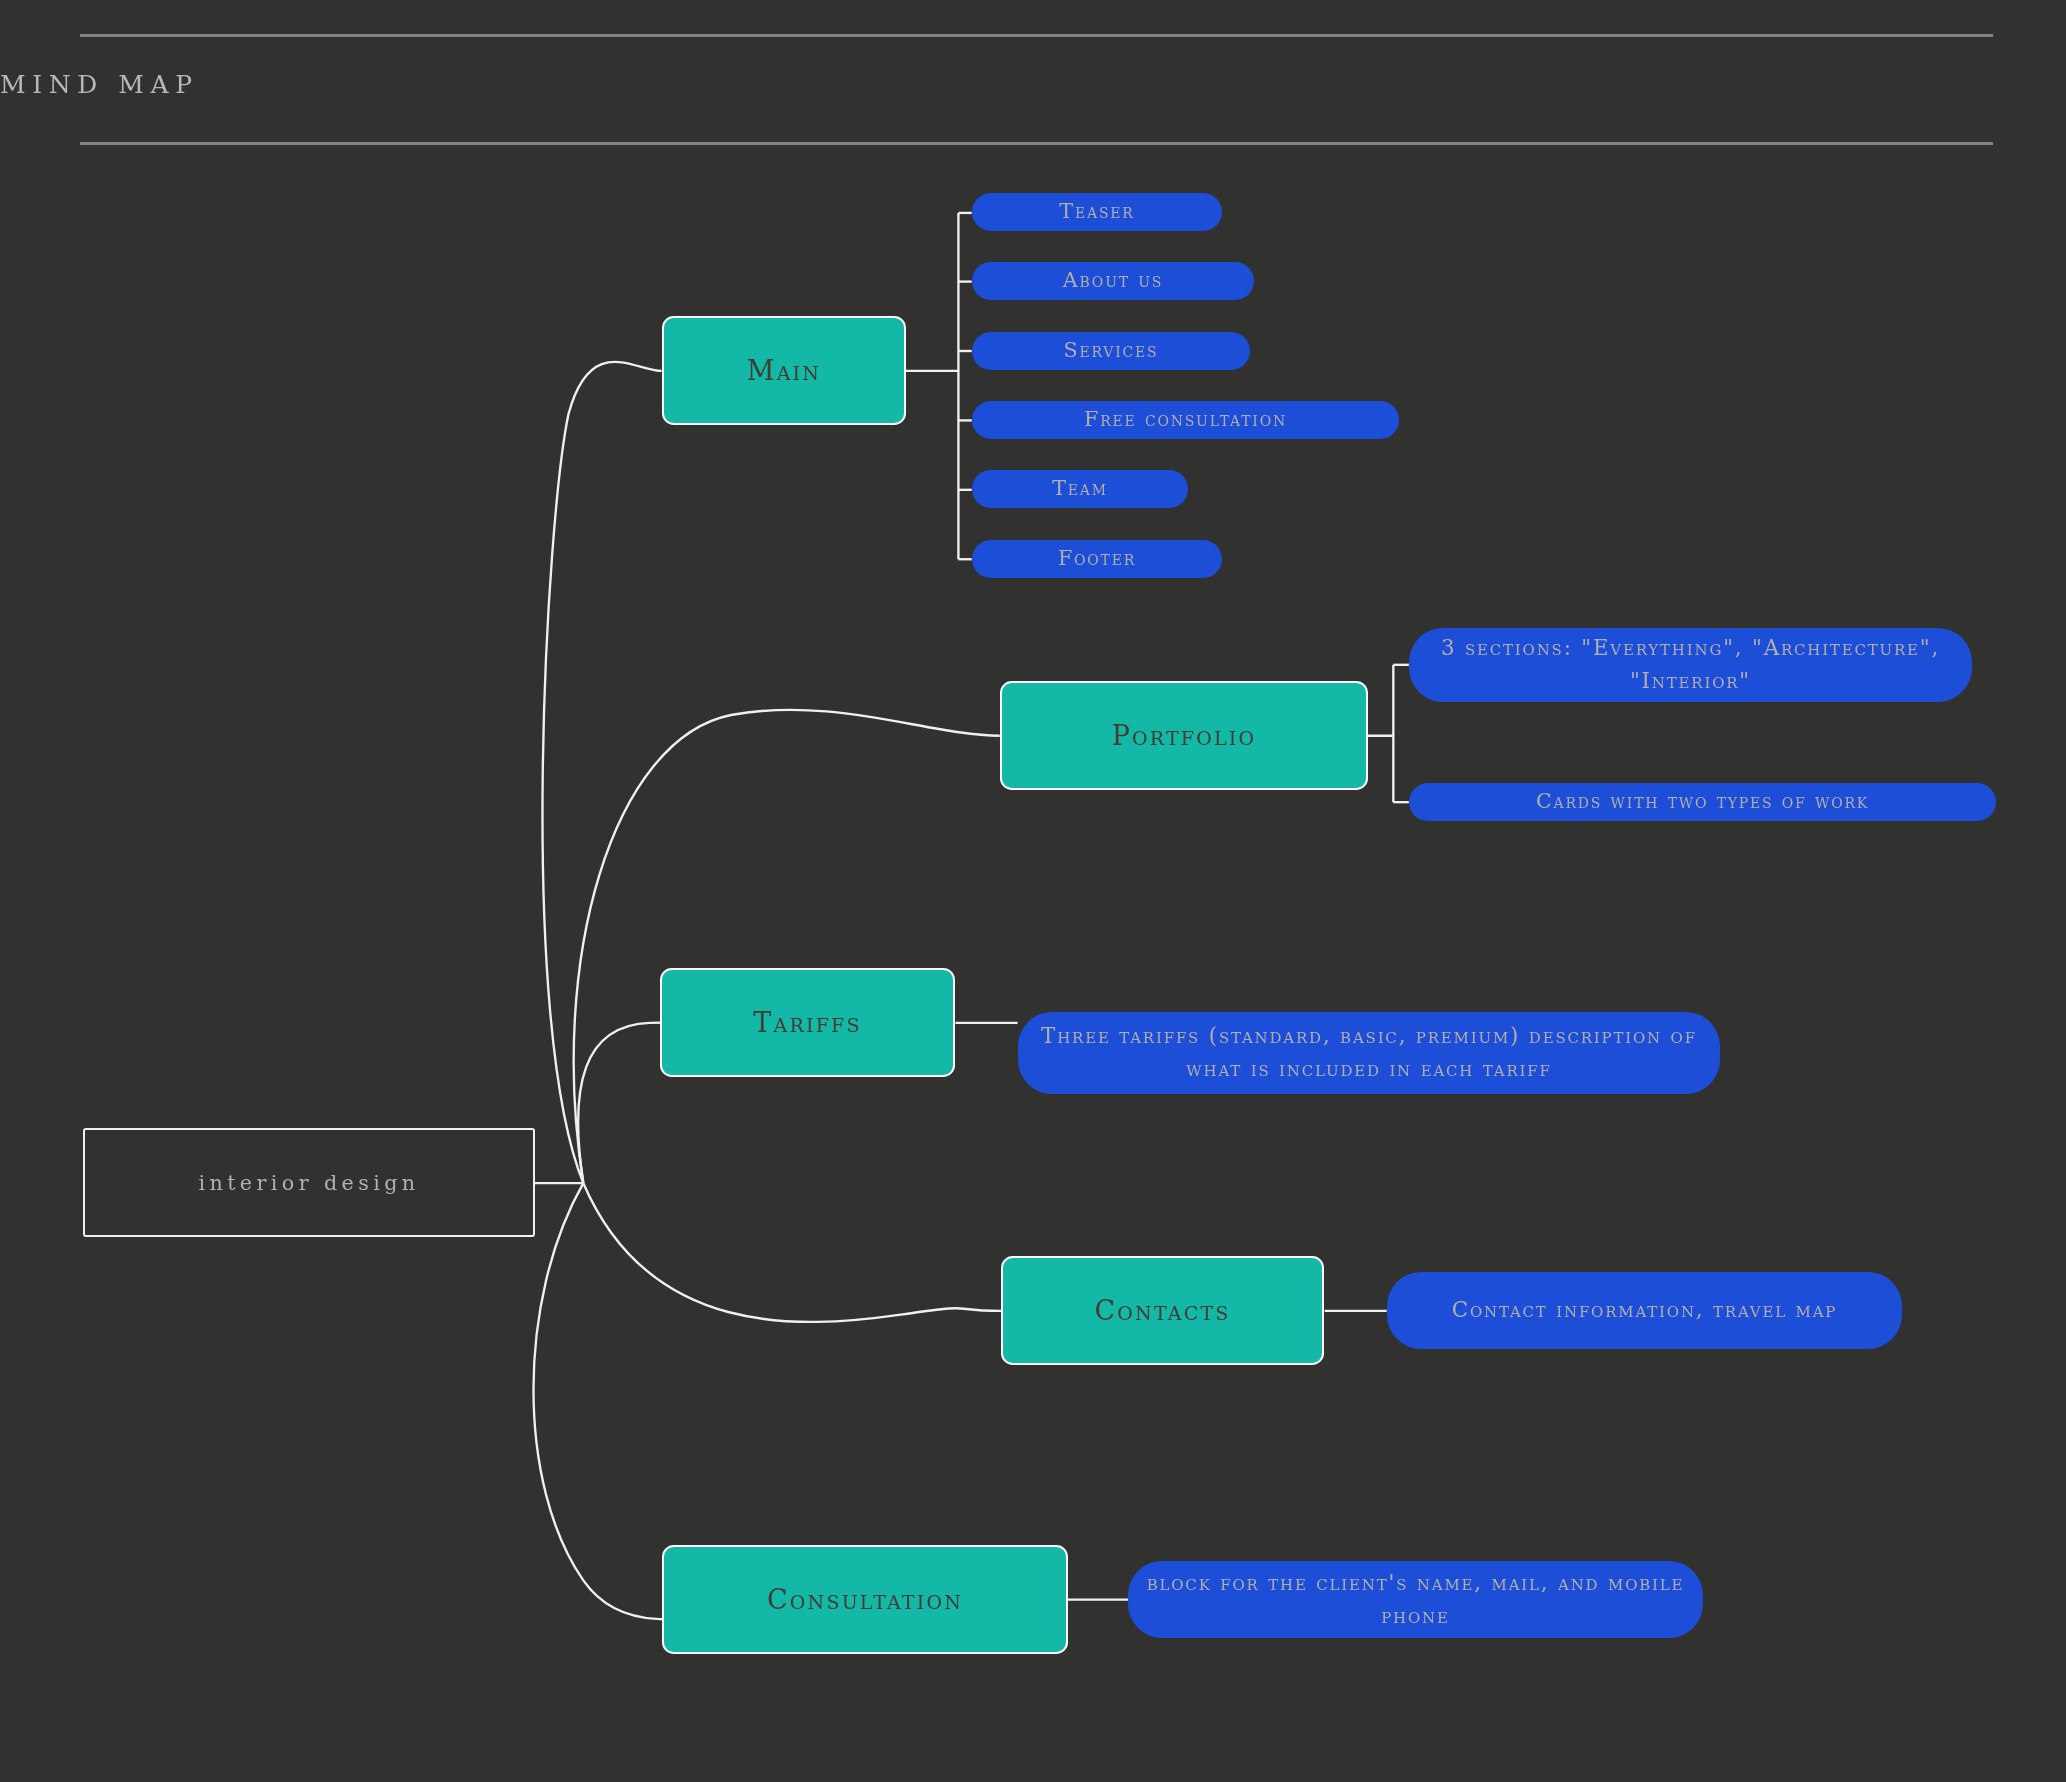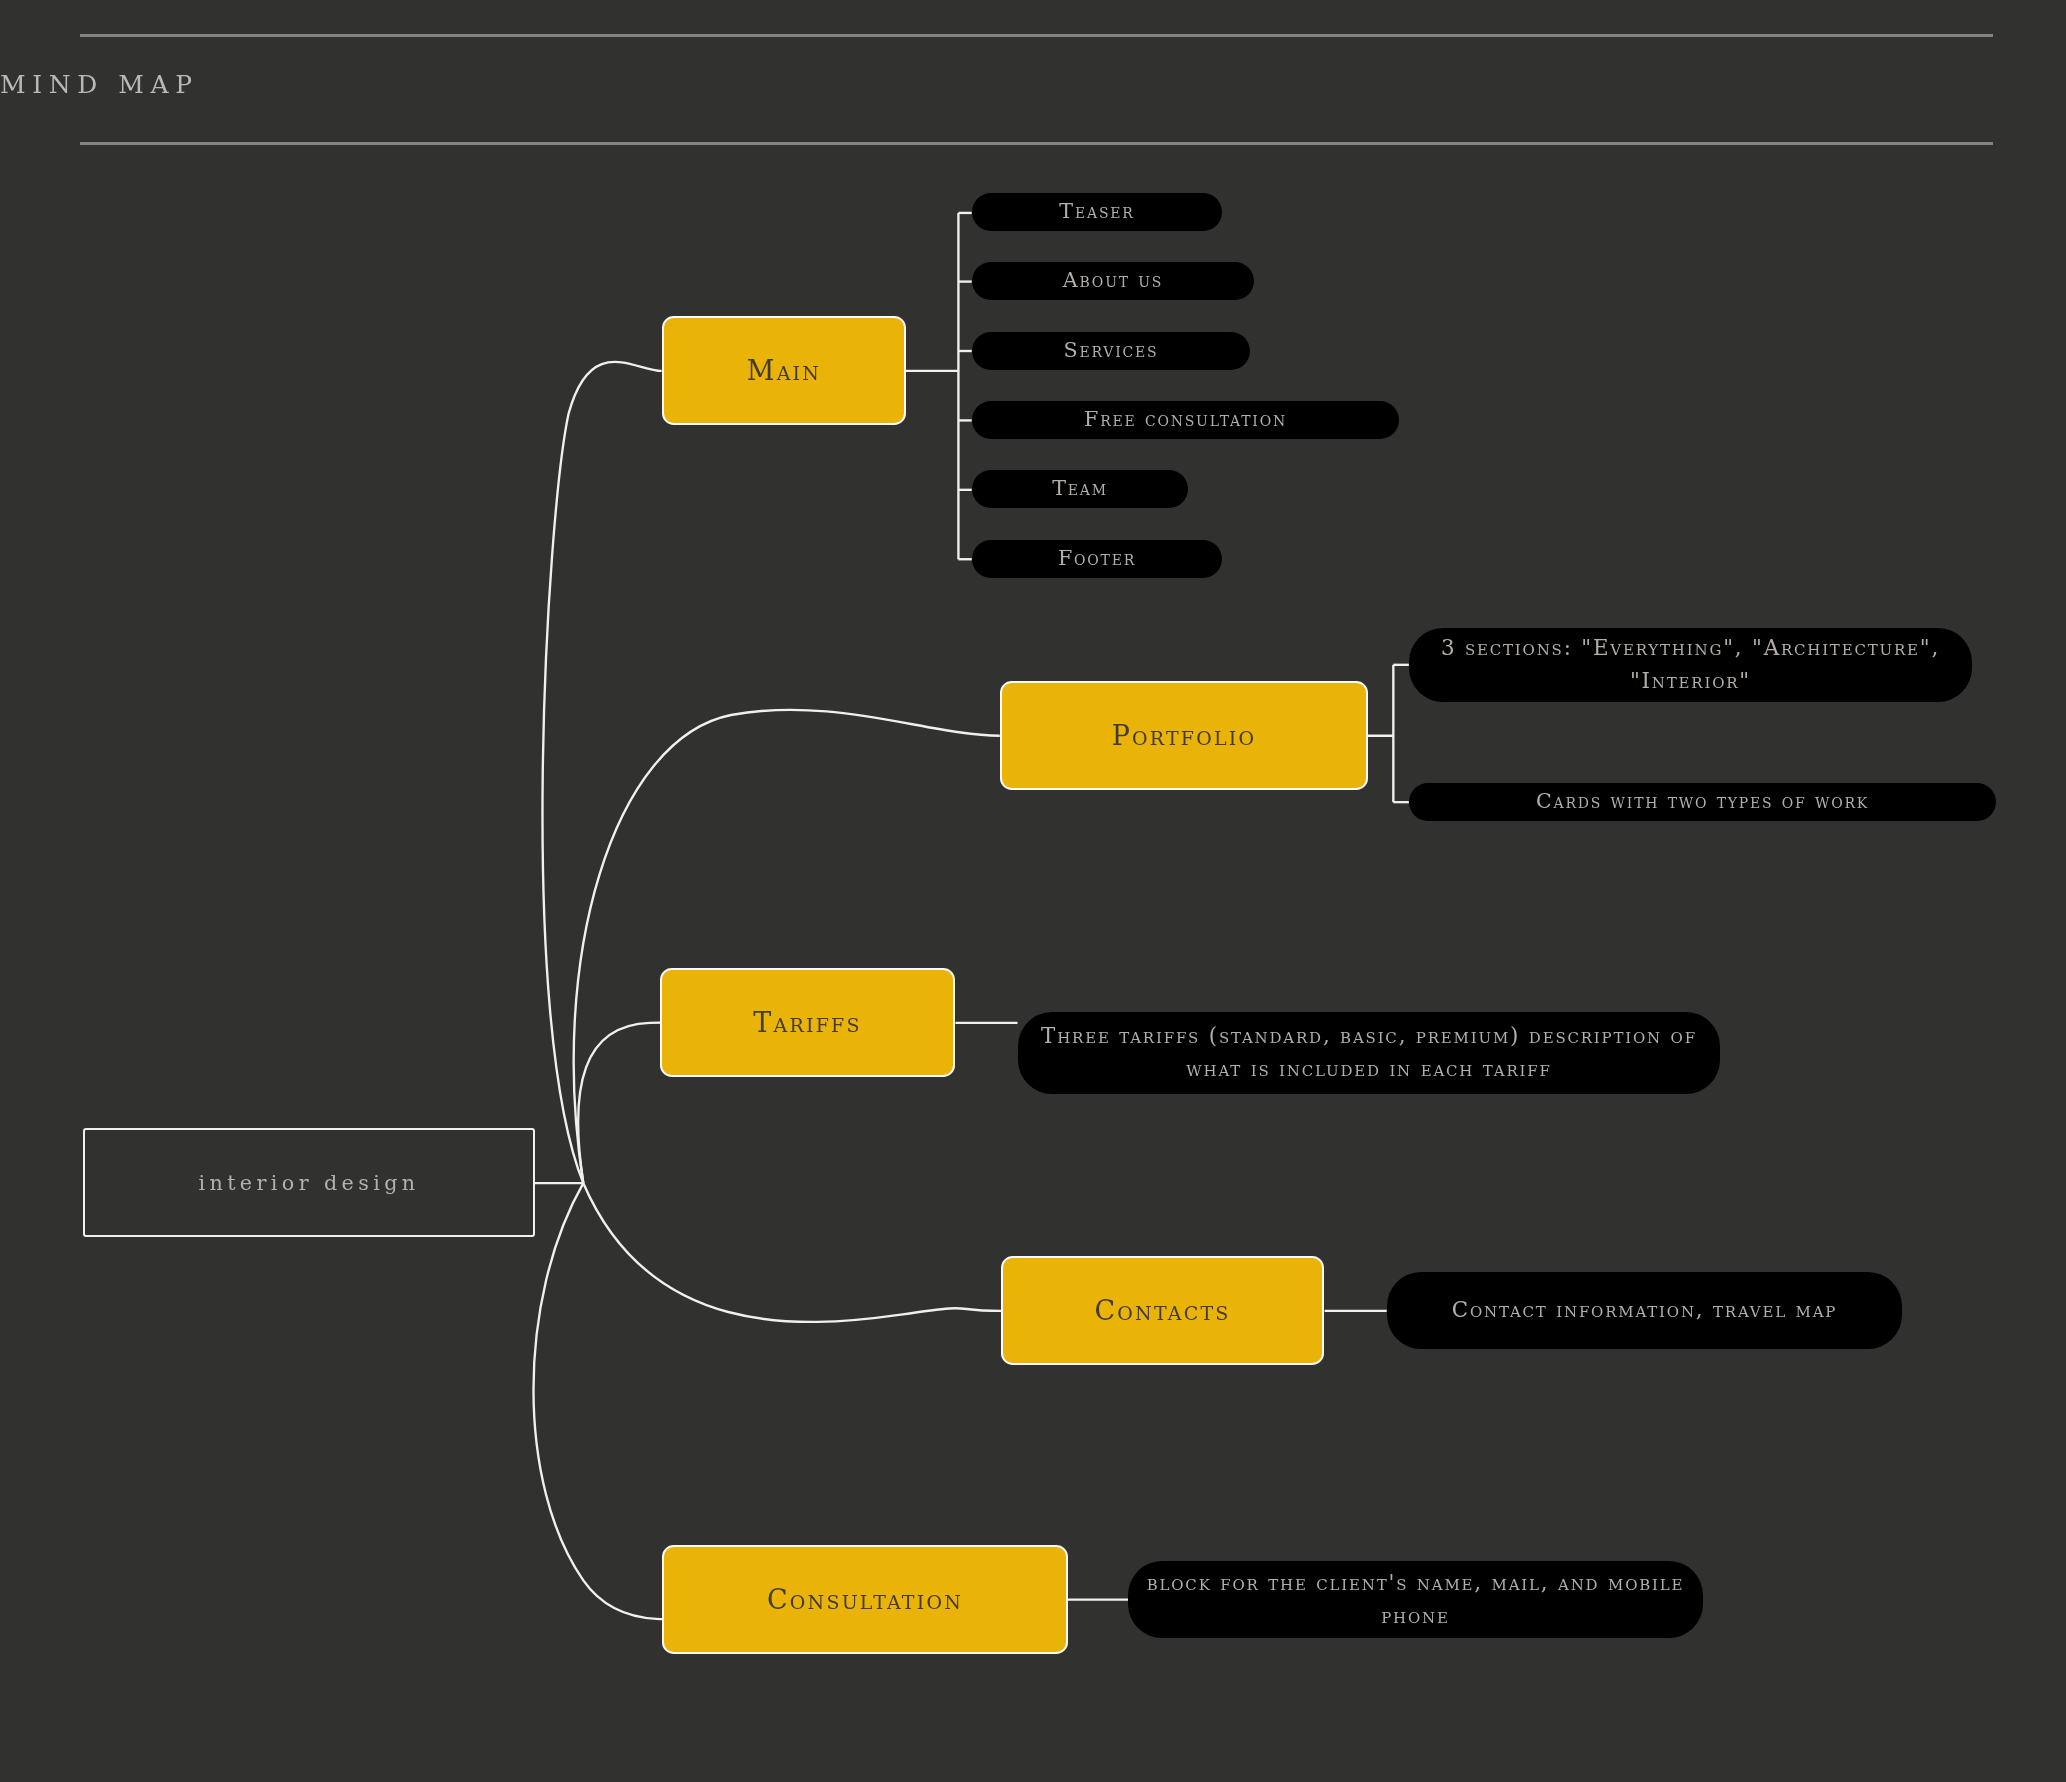--- a/index.html
+++ b/index.html
@@ -67,39 +67,39 @@
     border-radius: 3px;
     background: transparent;
     color: #b2b1af;
     font-size: 20.7px;
     letter-spacing: 4.4px;
     font-family: "DejaVu Serif", serif;
   }
 
   
   .branch {
-    background: #eab308;
+    background: #14b8a6;
     border: 2.2px solid #fbfaf8;
     border-radius: 11.8px;
     color: #443b33;
     font-family: "DejaVu Serif", serif;
     font-variant: small-caps;
     font-size: 27px;
     letter-spacing: 2.2px;
   }
 
   
   .pill {
     position: absolute;
     box-sizing: border-box;
     display: flex;
     align-items: center;
     justify-content: center;
     text-align: center;
-    background: #000000;
+    background: #1d4ed8;
     color: #b3aea9;
     font-family: "DejaVu Serif", serif;
     font-variant: small-caps;
     letter-spacing: 1.8px;
     line-height: 1.52;
     padding: 0 13.3px;
   }
   .pill.one-line { border-radius: 738px; font-size: 20.7px; }
   .pill.multi    { border-radius: 34px;  font-size: 21.4px; }
   .pill.lower    { font-variant: small-caps; }

